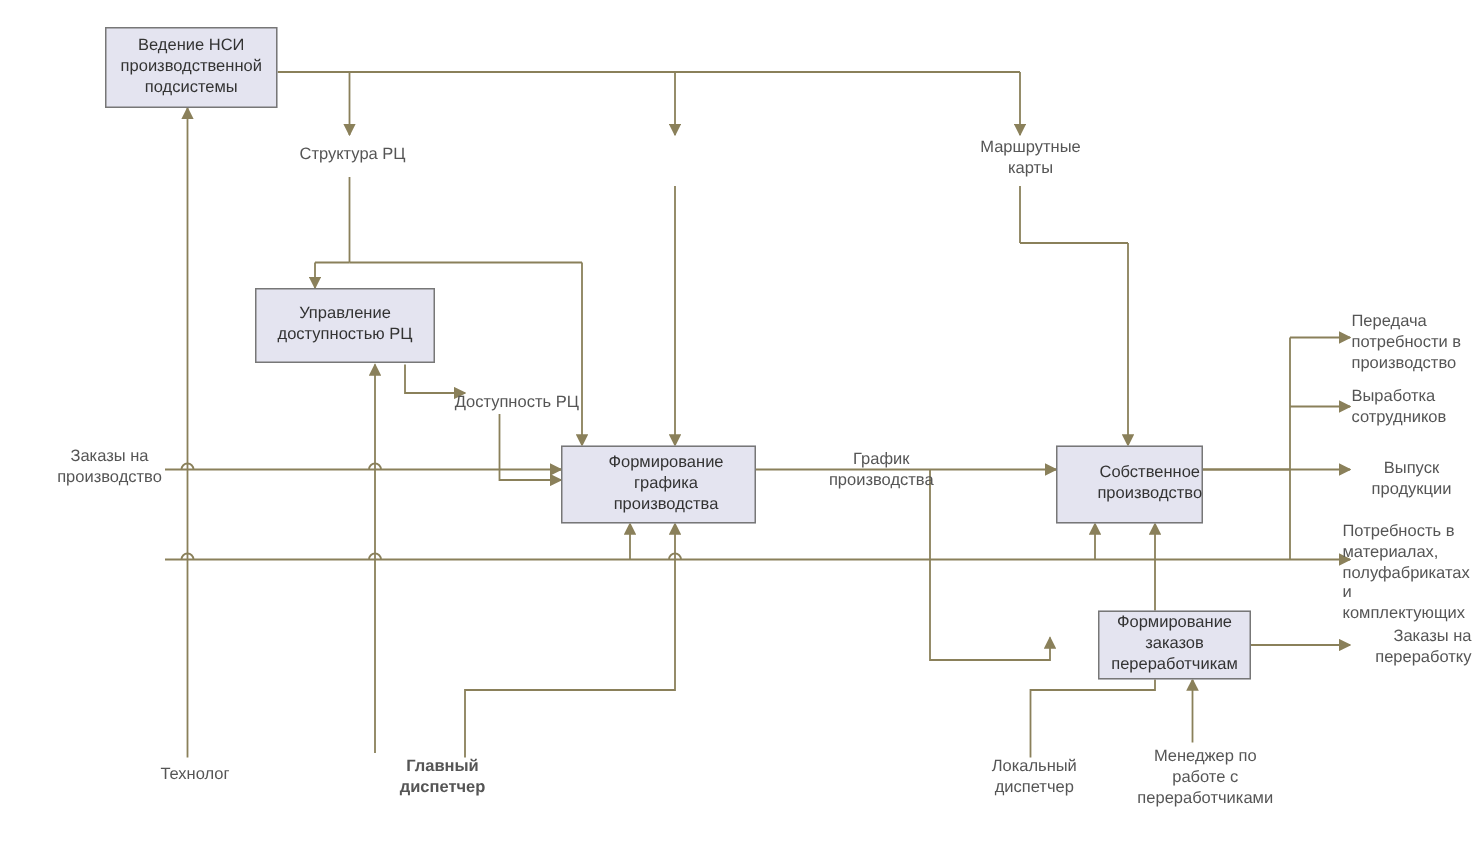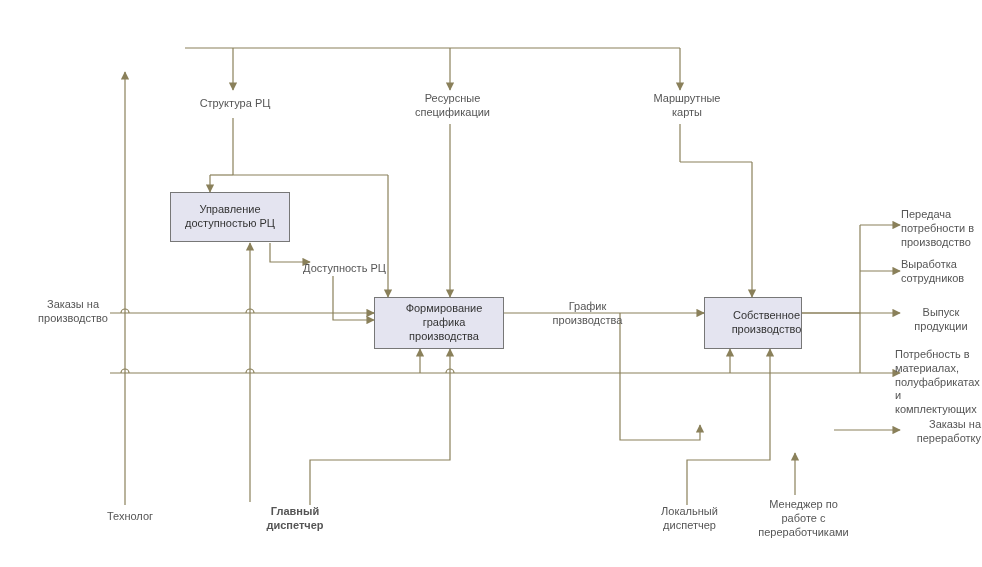--- a/index.html
+++ b/index.html
@@ -107,36 +107,41 @@
       <path d="M 795 495 L 795 453" marker-end="url(#arr)"></path>
 
       <path d="M 121 313 a 4 4 0 0 1 8 0"></path>
       <path d="M 246 313 a 4 4 0 0 1 8 0"></path>
       <path d="M 121 373 a 4 4 0 0 1 8 0"></path>
       <path d="M 246 373 a 4 4 0 0 1 8 0"></path>
       <path d="M 446 373 a 4 4 0 0 1 8 0"></path>
     </g>
   </svg>
 
+  <div class="box" style="left:70px;  top:18px;  width:115px; height:54px;">
+    <span>Ведение НСИ производственной подсистемы</span>
+  </div>
 
   <div class="box" style="left:170px; top:192px; width:120px; height:50px;">
     <span>Управление доступностью РЦ</span>
   </div>
 
   <div class="box" style="left:374px; top:297px; width:130px; height:52px;padding-left:16px;">
     <span>Формирование графика производства</span>
   </div>
 
   <div class="box" style="left:704px; top:297px; width:98px; height:52px;padding-left:33px;">
     <span>Собственное производство</span>
   </div>
 
+  <div class="box" style="left:732px; top:407px; width:102px; height:46px;">
+    <span>Формирование заказов переработчикам</span>
+  </div>
 
   <div class="label" style="left:195px; top:97px;  width:80px;">Структура РЦ</div>
-  <div class="label" style="left:405px; top:92px;  width:95px;">Ресурсные спецификации</div>
   <div class="label" style="left:647px; top:92px;  width:80px;">Маршрутные карты</div>
   <div class="label" style="left:292px; top:262px; width:105px;">Доступность РЦ</div>
 
   <div class="label" style="left:32px;  top:298px; width:82px;">Заказы на производство</div>
 
   <div class="label" style="left:540px; top:300px; width:95px;">График производства</div>
 
   <div class="label" style="left:901px; top:208px; width:80px; text-align:left;">Передача потребности в производство</div>
   <div class="label" style="left:901px; top:258px; width:80px; text-align:left;">Выработка сотрудников</div>
   <div class="label" style="left:901px; top:306px; width:80px; text-align:center;">Выпуск продукции</div>

